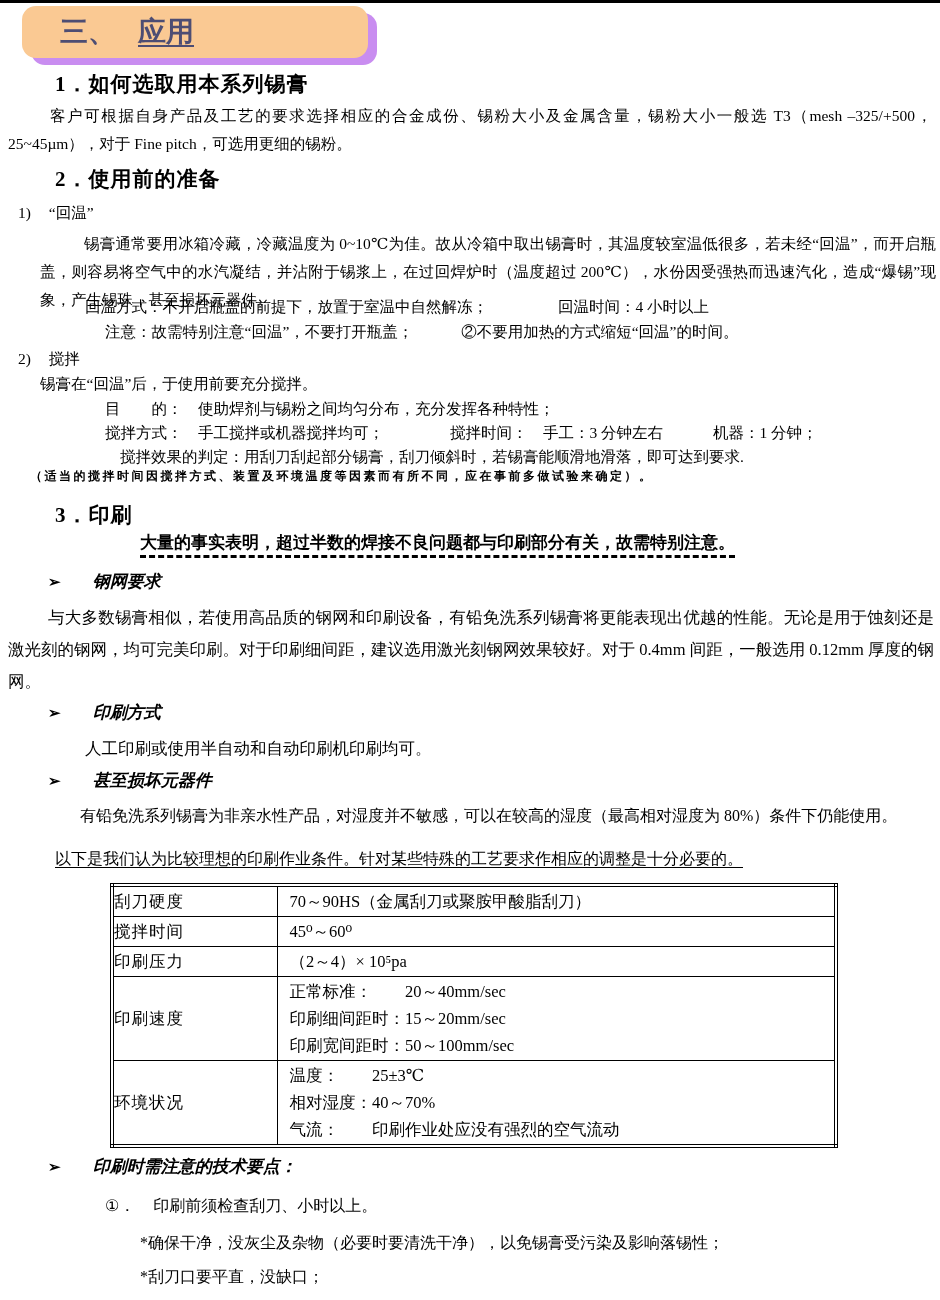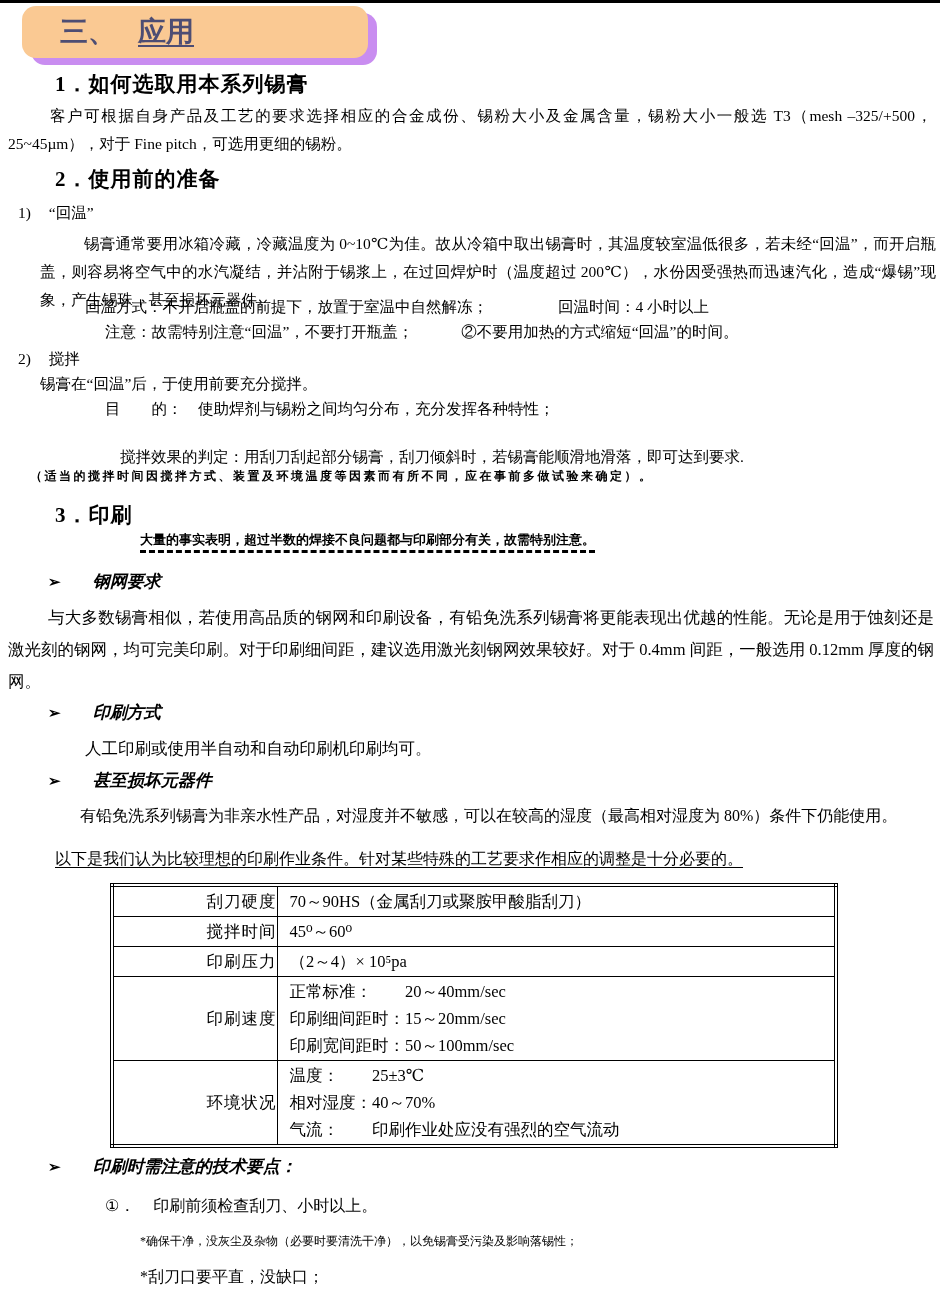--- a/index.html
+++ b/index.html
@@ -18,33 +18,33 @@
   }
   .banner .link { text-decoration:underline; text-underline-offset:4px; }
   .h1 { position:absolute; font-size:21px; font-weight:bold; letter-spacing:1px; }
   .body-par { position:absolute; font-size:15.5px; line-height:28px; text-align:justify; }
   .line { position:absolute; font-size:15.5px; white-space:nowrap; }
   .itemnum { display:inline-block; margin-right:14px; }
   .boldnote {
     position:absolute; font-size:12px; font-weight:bold; letter-spacing:2.5px; white-space:nowrap;
   }
   .dashu {
-    position:absolute; font-size:13px; font-weight:bold; white-space:nowrap;text-align:center;
+    position:absolute; font-size:17px; font-weight:bold; white-space:nowrap;text-align:center;
   }
   .dashu span { border-bottom:3px dashed #000; padding-bottom:3px; }
   .bullet { position:absolute; font-size:17px; font-weight:bold; font-style:italic; white-space:nowrap; }
   .bullet .arr { font-style:normal; display:inline-block; margin-right:28px; font-size:15px; }
   .wide-par { position:absolute; font-size:16.5px; line-height:32px; text-align:justify; }
   .underl { text-decoration:underline; text-underline-offset:3px; }
   table.spec {
     position:absolute; left:110px; top:883px; width:728px;
     border-collapse:collapse; border:4px double #000; font-size:16.5px;
   }
   table.spec td { border:1px solid #000; vertical-align:middle; }
-  td.lbl { width:165px; text-align:right; letter-spacing:1px; }
+  td.lbl { width:165px; text-align:left; letter-spacing:1px; }
   td.val { padding:1px 4px 1px 12px; }
   td.val div { line-height:27px; }
   tr.short td { height:25px; }
   .seg { display:inline-block; }
 </style>
 </head>
 <body>
 
 <div class="page">
 
@@ -80,20 +80,25 @@
 
   <div class="line" style="top:349px; left:18px;">
     <span class="itemnum">2)</span>
     <span>搅拌</span>
   </div>
 
   <div class="line" style="top:374px; left:40px;">锡膏在“回温”后，于使用前要充分搅拌。</div>
 
   <div class="line" style="top:399px; left:105px;">目　　的：　使助焊剂与锡粉之间均匀分布，充分发挥各种特性；</div>
 
+  <div class="line" style="top:423px; left:105px;">
+    <span class="seg">搅拌方式：　手工搅拌或机器搅拌均可；</span>
+    <span class="seg" style="margin-left:62px;">搅拌时间：　手工：3 分钟左右</span>
+    <span class="seg" style="margin-left:46px;">机器：1 分钟；</span>
+  </div>
 
   <div class="line" style="top:447px; left:120px;">搅拌效果的判定：用刮刀刮起部分锡膏，刮刀倾斜时，若锡膏能顺滑地滑落，即可达到要求.</div>
 
   <div class="boldnote" style="top:468px; left:30px;">（适当的搅拌时间因搅拌方式、装置及环境温度等因素而有所不同，应在事前多做试验来确定）。</div>
 
   <div class="h1" style="top:501px; left:55px;">3．印刷</div>
 
   <div class="dashu" style="top:531px; left:140px;">
     <span>大量的事实表明，超过半数的焊接不良问题都与印刷部分有关，故需特别注意。</span>
   </div>
@@ -163,17 +168,17 @@
   <div class="bullet" style="top:1155px; left:48px;">
     <span class="arr">➢</span>
     <span>印刷时需注意的技术要点：</span>
   </div>
 
   <div class="line" style="top:1196px; left:105px; font-size:16px;">
     <span class="itemnum">①．</span>
     <span>印刷前须检查刮刀、小时以上。</span>
   </div>
 
-  <div class="line" style="top:1233px; left:140px; font-size:12px;">*确保干净，没灰尘及杂物（必要时要清洗干净），以免锡膏受污染及影响落锡性；</div>
+  <div class="line" style="top:1233px; left:140px; font-size:16px;">*确保干净，没灰尘及杂物（必要时要清洗干净），以免锡膏受污染及影响落锡性；</div>
 
   <div class="line" style="top:1267px; left:140px; font-size:16px;">*刮刀口要平直，没缺口；</div>
 
 </div>
 
 </body></html>

